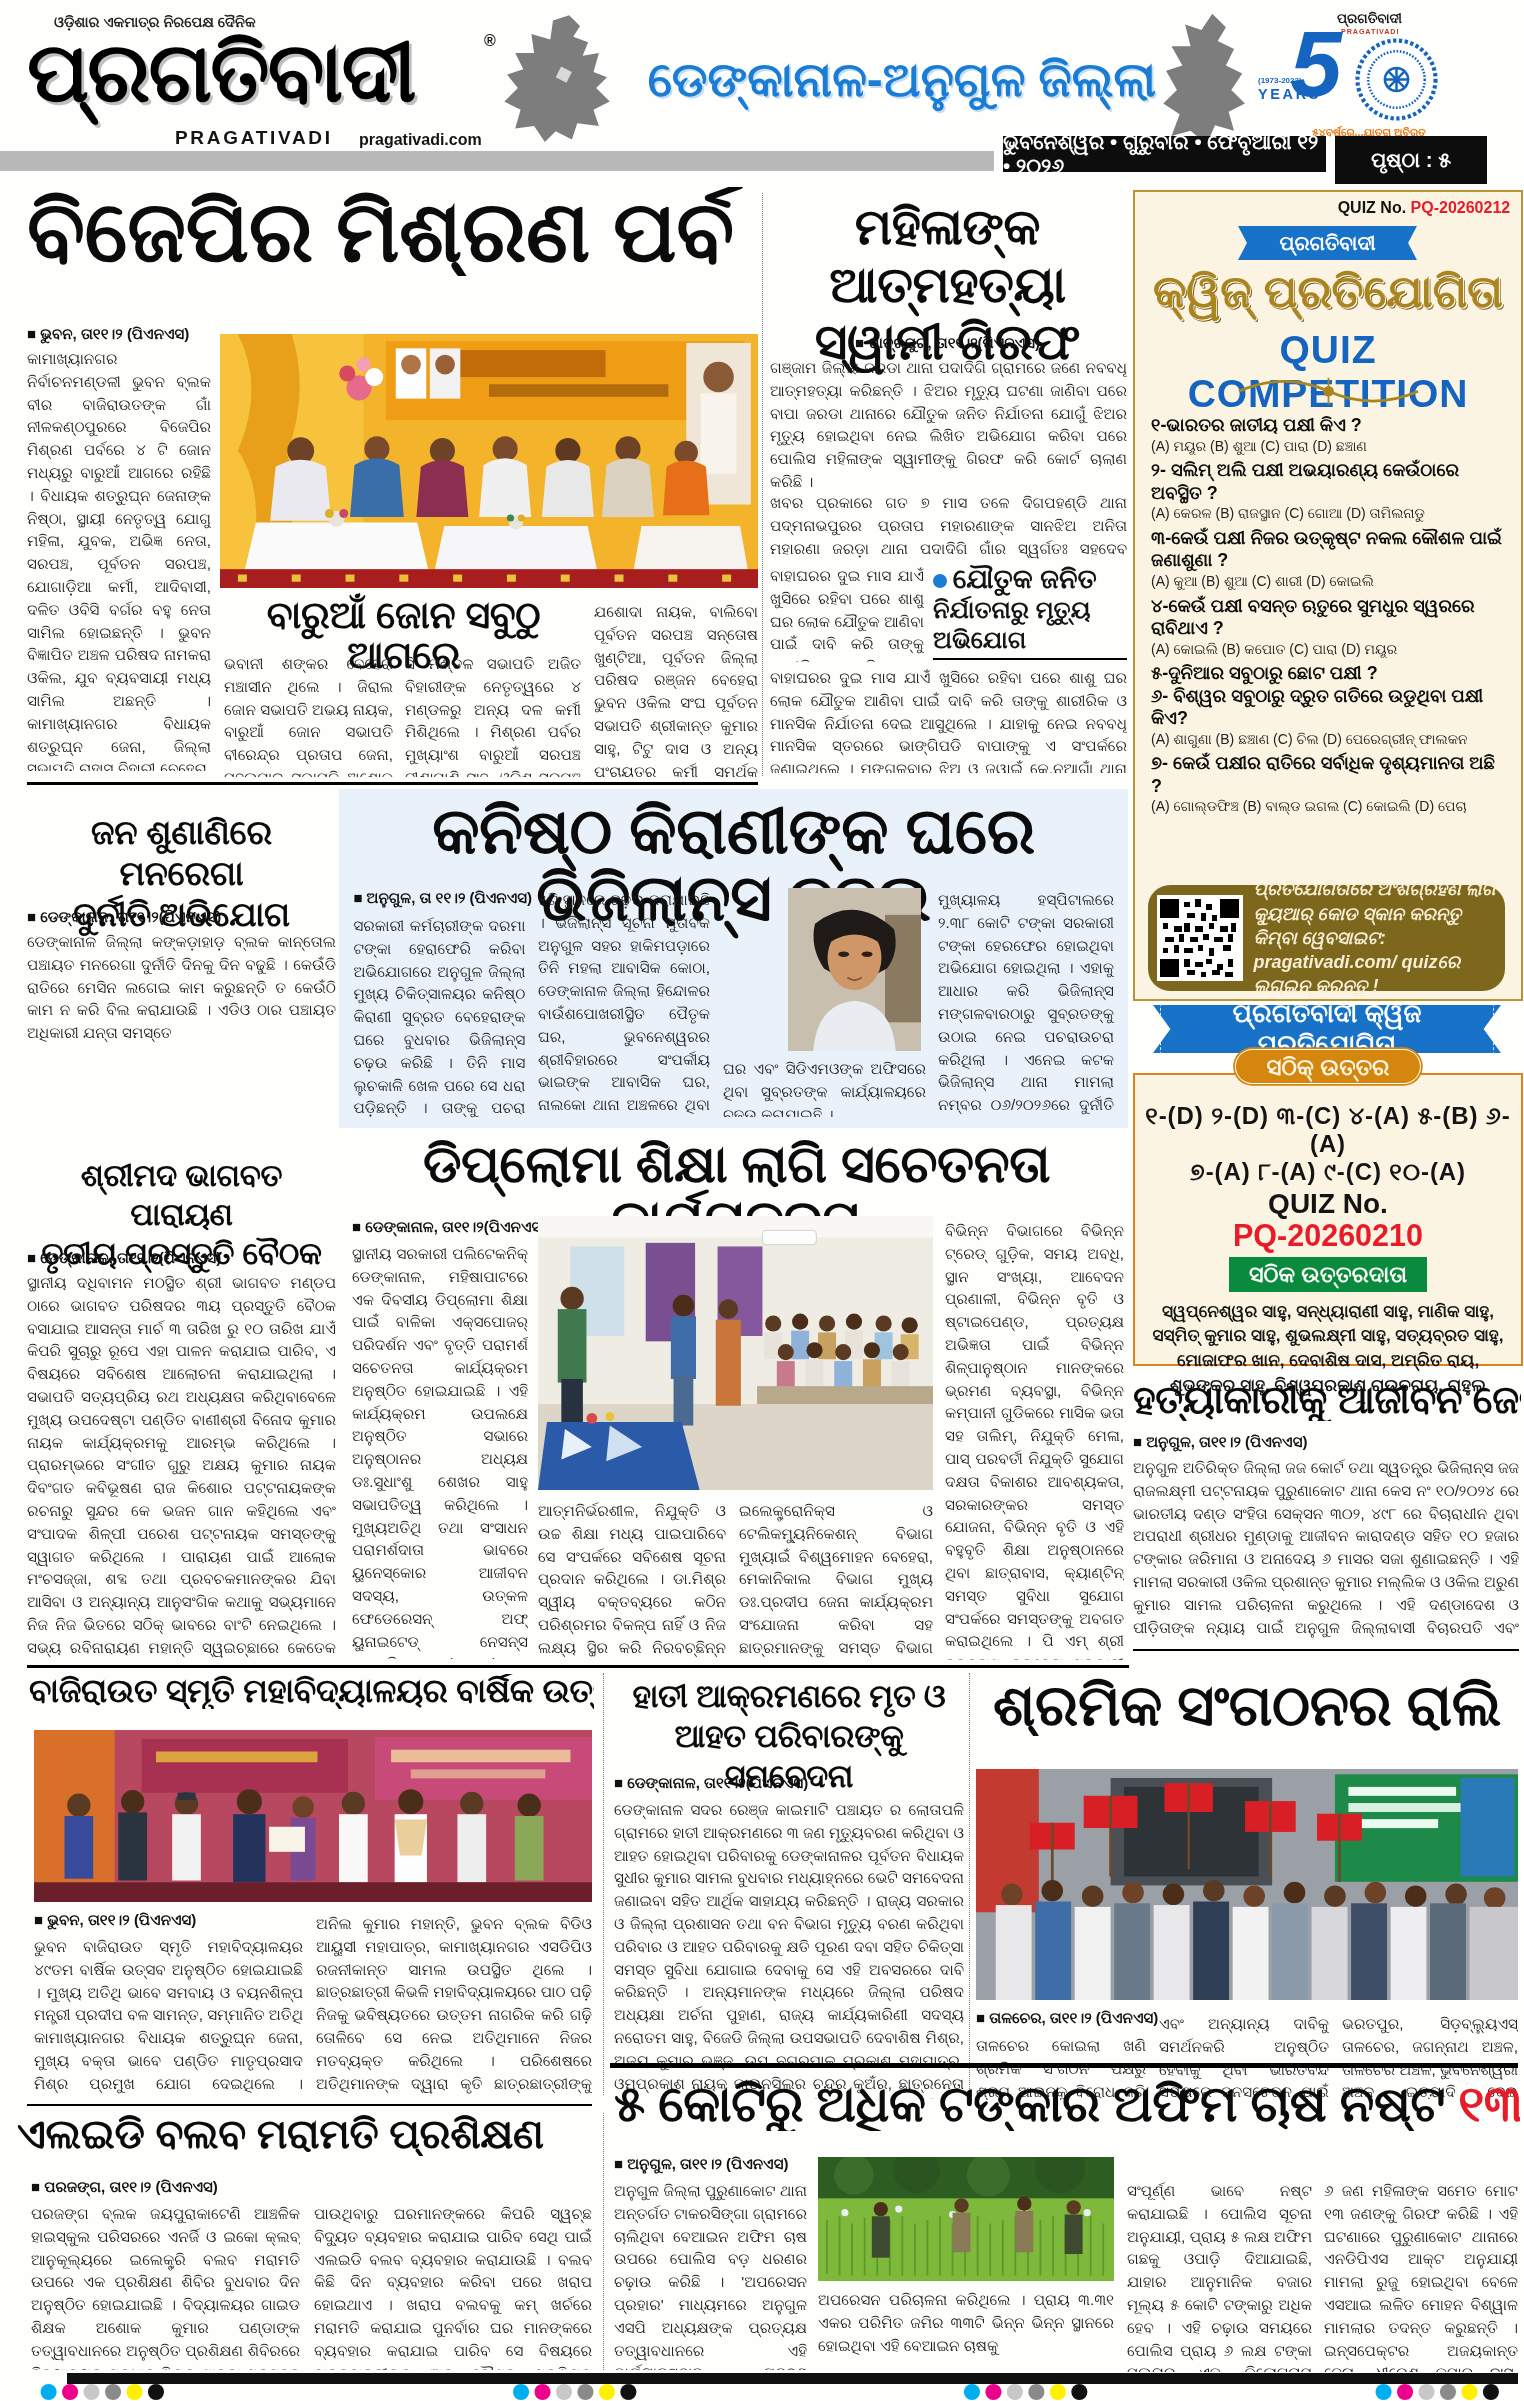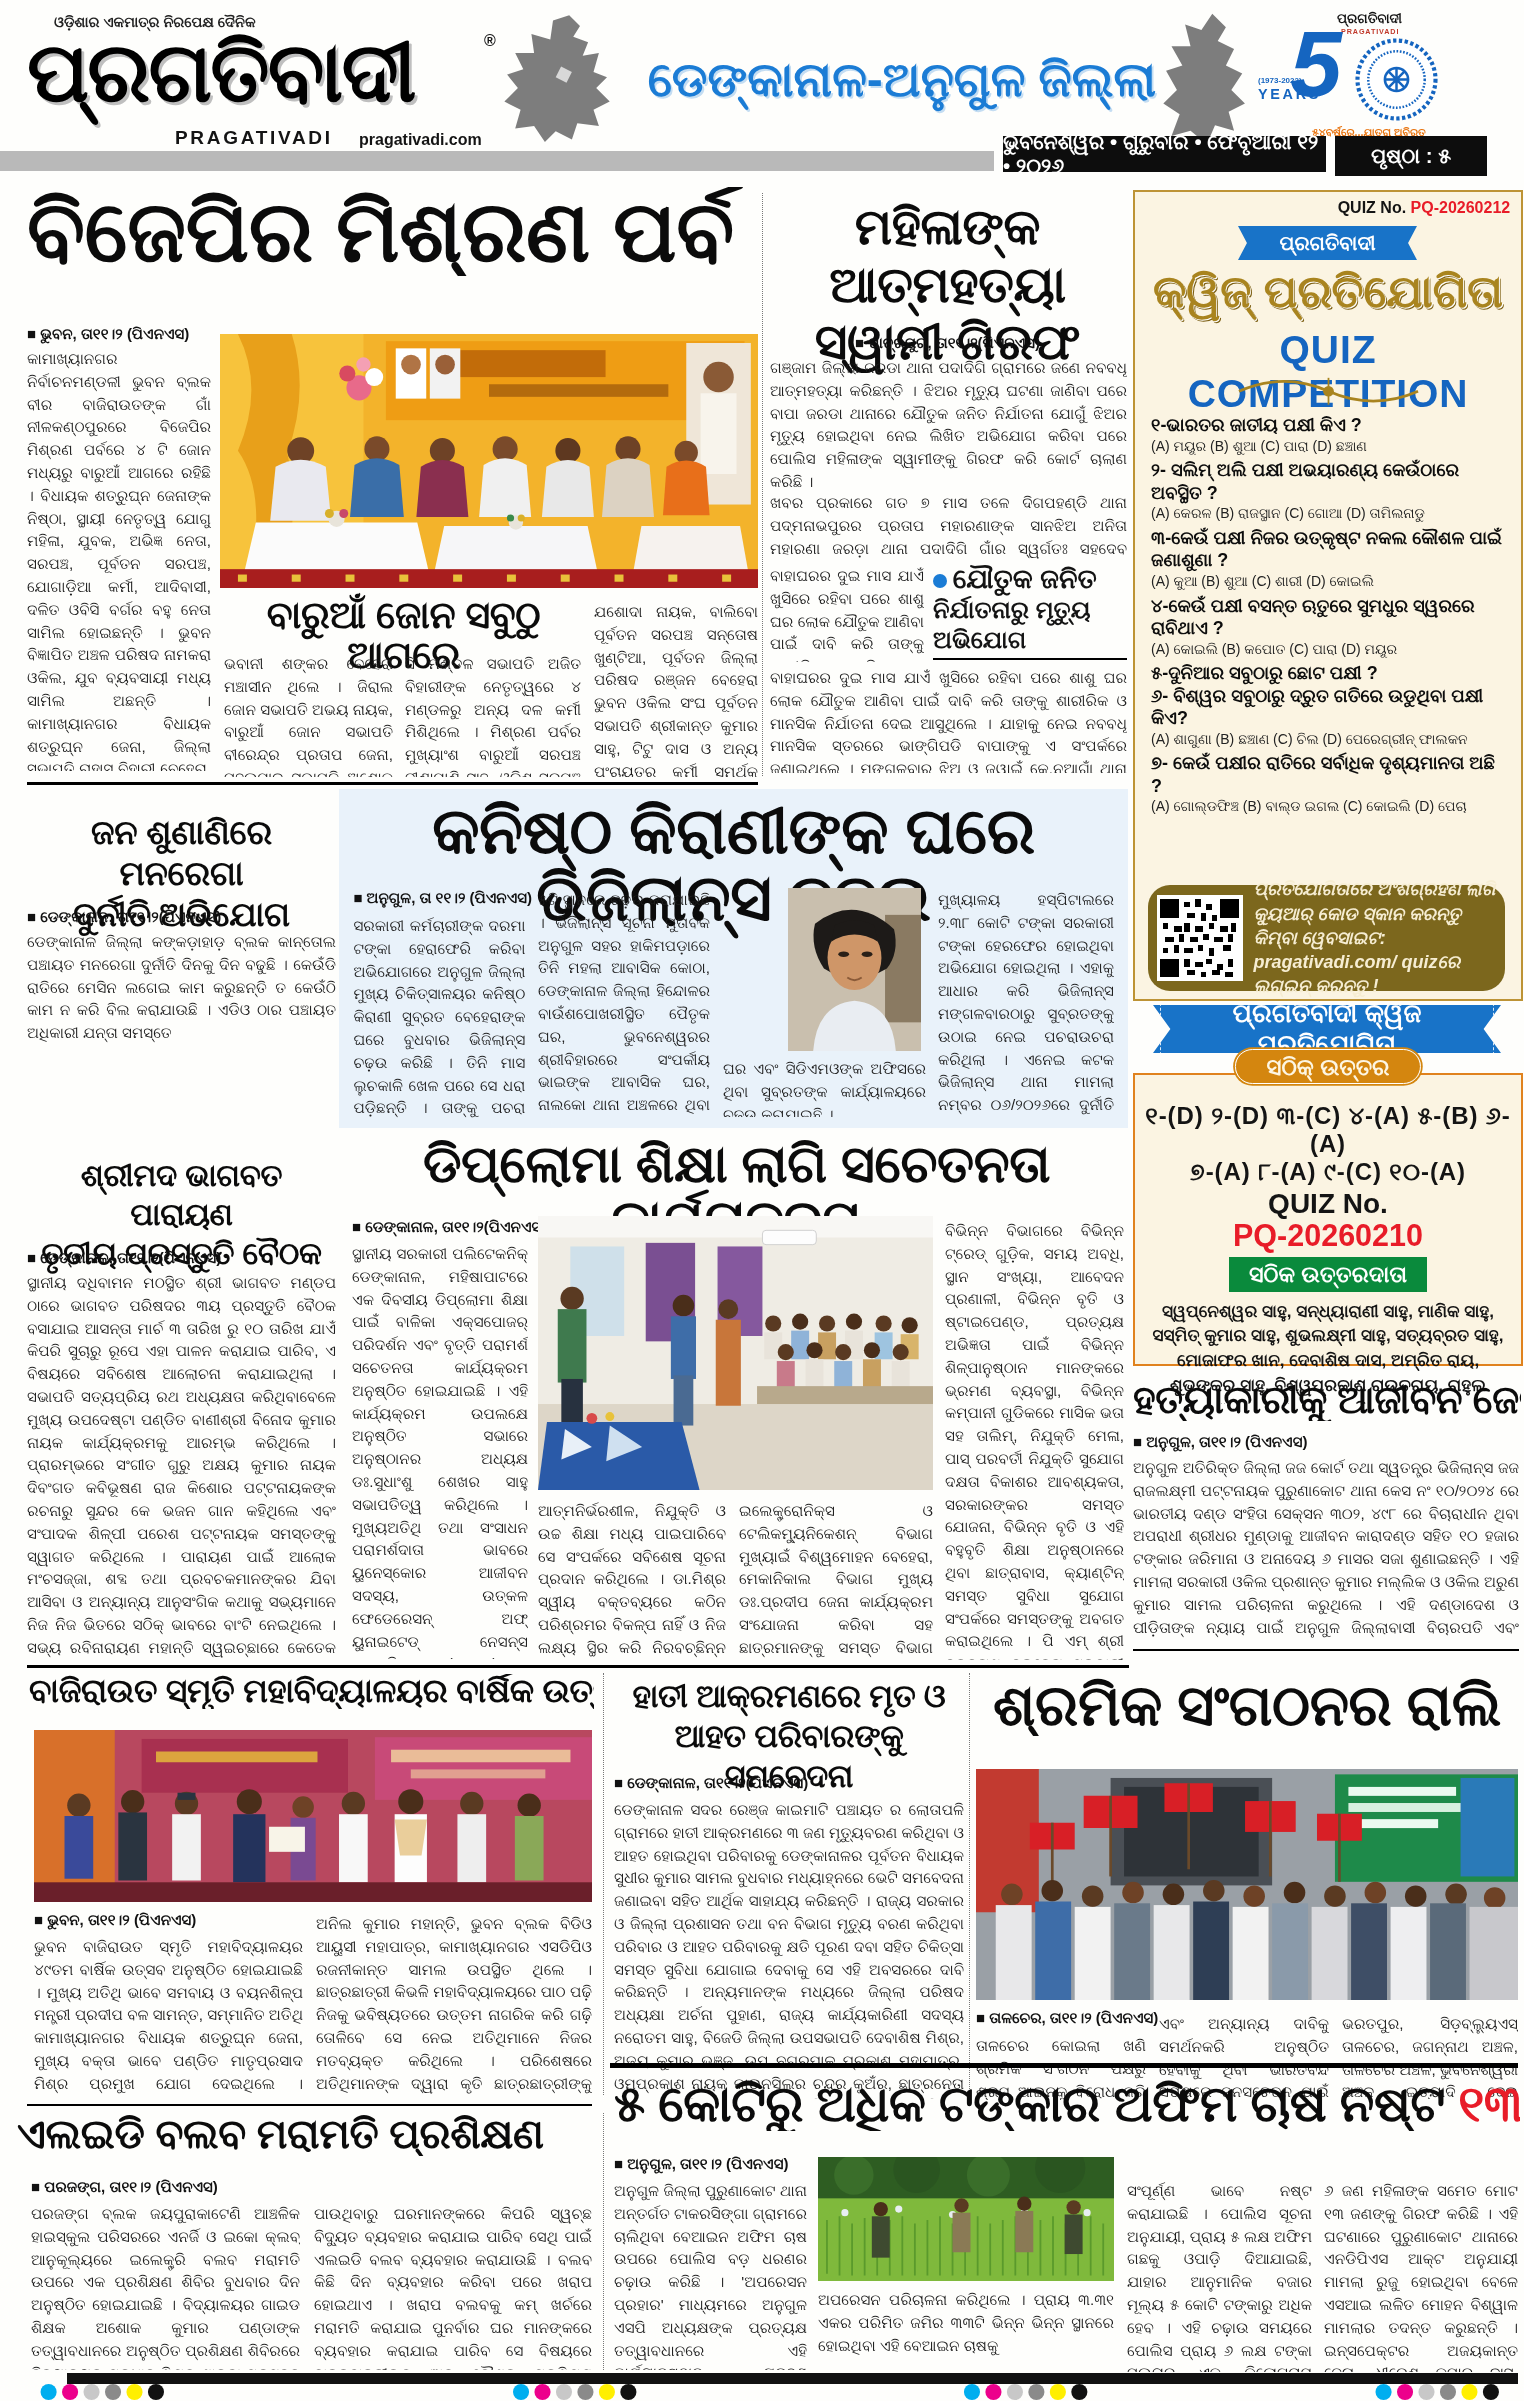--- a/index.html
+++ b/index.html
@@ -74,21 +74,21 @@
     </div>
     <div class="abs" style="left:0;top:65px;font-size:8px;color:#1565c0;font-weight:bold;">(1973-2022)</div>
     <div class="abs" style="left:0;top:75px;font-size:14.4px;color:#1565c0;font-weight:900;letter-spacing:2.7px;">YEARS</div>
     <div class="abs" style="left:54px;top:115px;font-size:10.8px;font-weight:bold;color:#e8720c;white-space:nowrap;">୫୪ବର୍ଷରେ...ଯାତ୍ରା ଅବିରତ</div>
   </div>
 
   <div class="abs" style="left:0;top:151px;width:994px;height:20px;background:#b9b9b9;"></div>
   <div class="abs blackbar" style="left:1003px;top:136px;width:323px;height:36px;">
     <span>ଭୁବନେଶ୍ୱର • ଗୁରୁବାର • ଫେବୃଆରୀ ୧୨ • ୨୦୨୬</span>
   </div>
-  <div class="abs blackbar" style="left:1335px;top:136px;width:152px;height:40px;">
+  <div class="abs blackbar" style="left:1335px;top:136px;width:152px;height:48px;">
     <span>ପୃଷ୍ଠା : ୫</span>
   </div>
 
   <div class="abs hl" style="left:27px;top:187px;width:731px;font-size:85px;white-space:nowrap;overflow:hidden;">ବିଜେପିର ମିଶ୍ରଣ ପର୍ବ</div>
   <div class="abs dateline" style="left:27px;top:325px;width:184px;">■ ଭୁବନ, ତା୧୧।୨ (ପିଏନଏସ)</div>
   <div class="abs body-txt" style="left:27px;top:348px;width:184px;height:423px;">କାମାଖ୍ୟାନଗର ନିର୍ବାଚନମଣ୍ଡଳୀ ଭୁବନ ବ୍ଲକ ବୀର ବାଜିରାଉତଙ୍କ ଗାଁ ନୀଳକଣ୍ଠପୁରରେ ବିଜେପିର ମିଶ୍ରଣ ପର୍ବରେ ୪ ଟି ଜୋନ ମଧ୍ୟରୁ ବାରୁଆଁ ଆଗରେ ରହିଛି । ବିଧାୟକ ଶତ୍ରୁଘ୍ନ ଜେନାଙ୍କ ନିଷ୍ଠା, ସ୍ଥାୟୀ ନେତୃତ୍ୱ ଯୋଗୁ ମହିଳା, ଯୁବକ, ଅଭିଜ୍ଞ ନେତା, ସରପଞ୍ଚ, ପୂର୍ବତନ ସରପଞ୍ଚ, ଯୋଗାଡ଼ିଆ କର୍ମୀ, ଆଦିବାସୀ, ଦଳିତ ଓବିସି ବର୍ଗର ବହୁ ନେତା ସାମିଲ ହୋଇଛନ୍ତି । ଭୁବନ ବିଜ୍ଞାପିତ ଅଞ୍ଚଳ ପରିଷଦ ନାମକରା ଓକିଲ, ଯୁବ ବ୍ୟବସାୟୀ ମଧ୍ୟ ସାମିଲ ଅଛନ୍ତି । କାମାଖ୍ୟାନଗର ବିଧାୟକ ଶତ୍ରୁଘ୍ନ ଜେନା, ଜିଲ୍ଲା ସଭାପତି ରାହାସ ବିହାରୀ ବେହେରା, ରାଜ୍ୟ ମହିଳା ମୋର୍ଚା ସଭାପତି ତଥା ଜିଲ୍ଲା ପ୍ରଭାରୀ ସ୍ମୃତି ପଟ୍ଟନାୟକ, ଡେଙ୍କାନାଳ ଲୋକ ସଭା ସଂଯୋଜକ ପ୍ରେମାନନ୍ଦ ଜେନା, ଜିଲ୍ଲା ସାଧାରଣ ସଂପାଦକ ମାତୃପ୍ରସାଦ ନନ୍ଦ, ଜିଲ୍ଲା ଉପସଭାପତି ସଞ୍ଜୟ ଦାସ ଜିଲ୍ଲା ପରିଷଦ ସଭ୍ୟା ଶିଲାରାଣୀ ସାହୁ,</div>
 
   <div class="ph" style="left:220px;top:334px;width:538px;height:254px;">
     <svg viewBox="0 0 600 283" preserveAspectRatio="none">
       <rect width="600" height="283" fill="#f3b32b"></rect>

